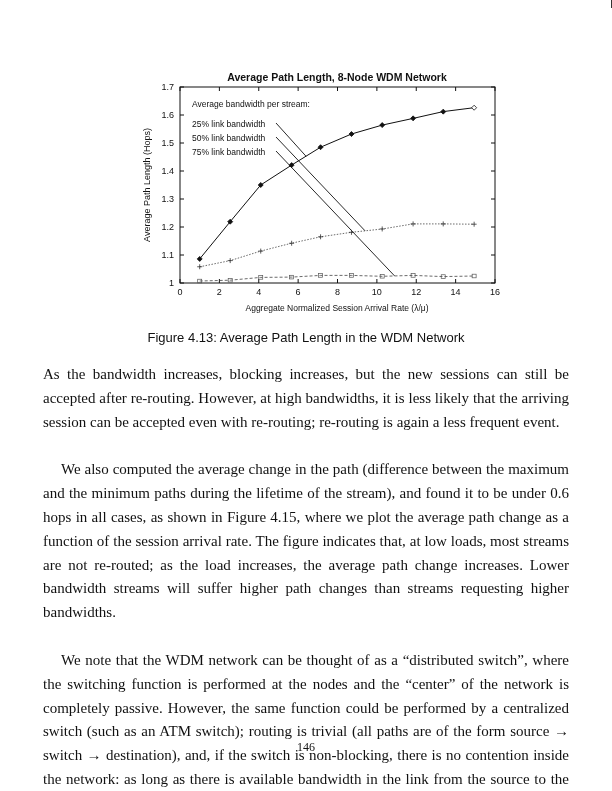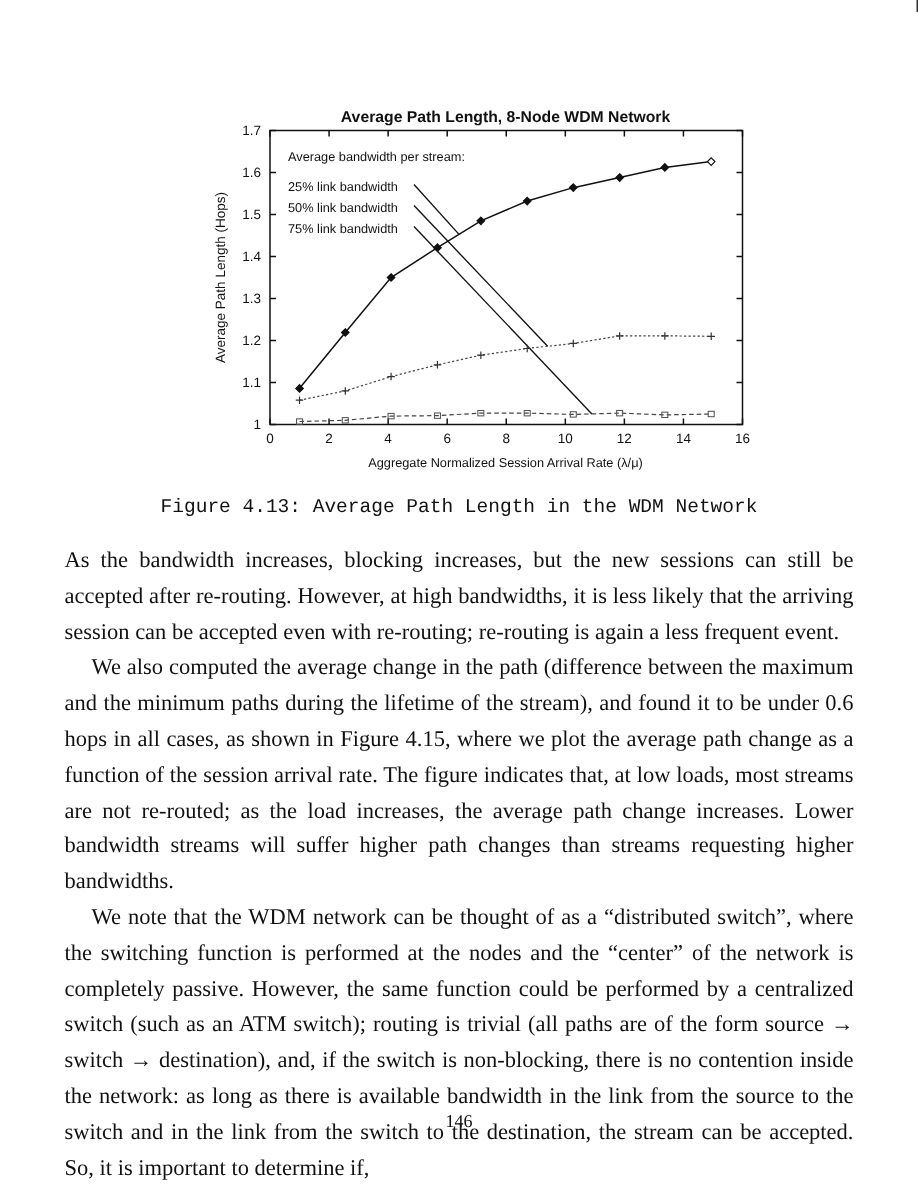--- a/index.html
+++ b/index.html
@@ -1,25 +1,25 @@
 <!DOCTYPE html>
 <html><head>
 <meta charset="utf-8">
 <style>
   html, body { margin: 0; padding: 0; background: #ffffff; }
   body { width: 612px; height: 791px; position: relative; overflow: hidden; color: #111; }
   .edge-bar { position: absolute; left: 611px; top: 0; width: 1px; height: 8px; background: #333; }
   #chart { position: absolute; left: 0; top: 0; width: 612px; height: 320px; }
   #chart text { font-family: "Liberation Sans", sans-serif; fill: #111; }
   .caption { position: absolute; top: 330px; left: 0; width: 612px; text-align: center;
-    font-family: Liberation Mono, monospace; font-size: 13px; }
+    font-family: Liberation Sans, sans-serif; font-size: 13px; }
   .body-text { position: absolute; left: 43px; top: 363px; width: 526px;
     font-family: "Liberation Serif", serif; font-size: 15px; line-height: 23.8px; text-align: justify; }
   .body-text p { margin: 0; }
-  .body-text p.indent { text-indent: 18px; }
+  .body-text p.indent { text-indent: 18px; margin-top: 24px; }
   .page-number { position: absolute; top: 740px; left: 0; width: 612px; text-align: center;
     font-family: "Liberation Serif", serif; font-size: 12px; }
 </style>
 </head>
 <body>
 
 <div class="edge-bar"></div>
 
 <svg id="chart" viewBox="0 0 612 320">
   <text x="337" y="81" text-anchor="middle" font-size="10.5" font-weight="bold">Average Path Length, 8-Node WDM Network</text>

